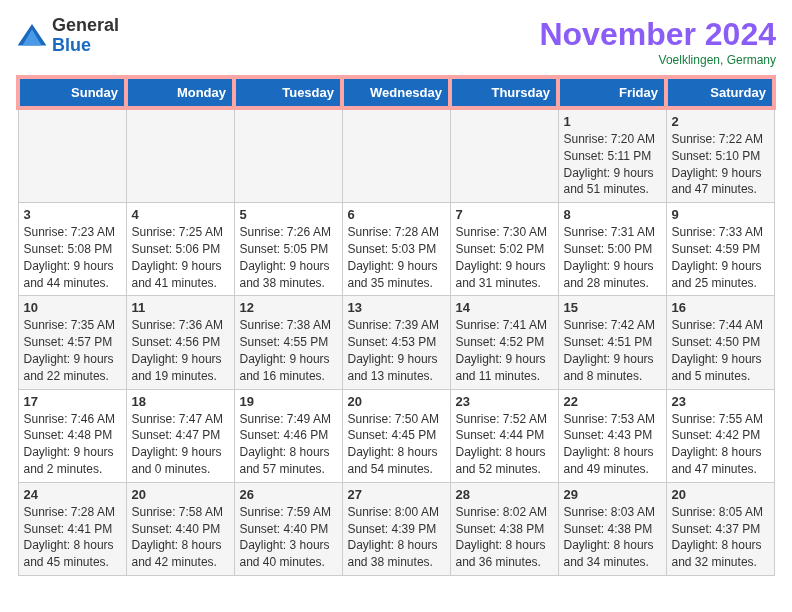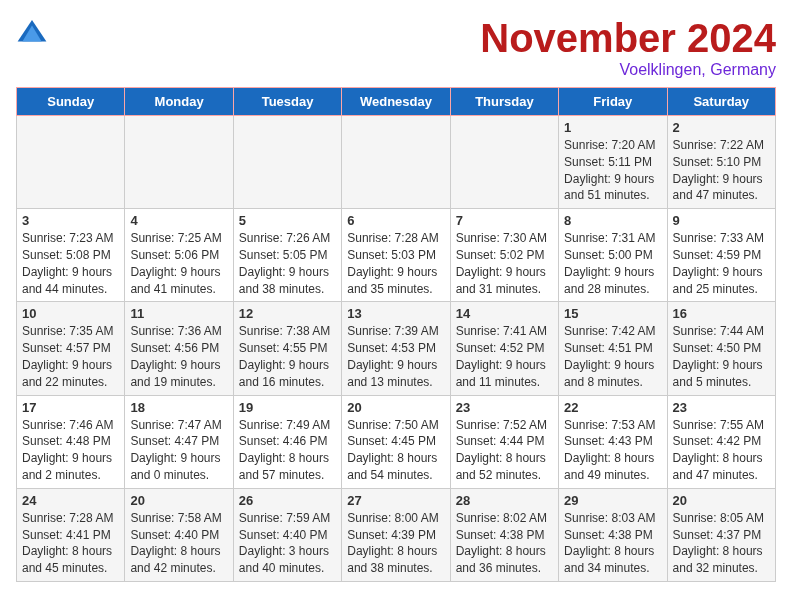--- a/index.html
+++ b/index.html
@@ -37,40 +37,40 @@
       color: #1a6abf;
     }
     .logo-icon {
       width: 32px;
       height: 32px;
     }
     .title-area {
       text-align: right;
     }
     .month-title {
-      font-size: 40px;
-      font-weight: bold;
-      color: #b91c1c;
+      font-size: 32px;
+      font-weight: bold;
+      color: #8b5cf6;
     }
     .location-title {
-      font-size: 16px;
-      color: #6d28d9;
+      font-size: 12px;
+      color: #15803d;
     }
     table {
       width: 100%;
       border-collapse: collapse;
       table-layout: fixed;
     }
     thead th {
       background-color: #1a6abf;
       color: #fff;
-      text-align: center;
+      text-align: right;
       padding: 6px 6px;
       font-size: 13px;
-      border: 1px solid #fca5a5;
+      border: 4px solid #fca5a5;
     }
     tbody td {
       border: 1px solid #ccc;
       vertical-align: top;
       padding: 4px 5px;
       font-size: 10.5px;
       color: #333;
       min-height: 80px;
       height: 90px;
     }
@@ -97,20 +97,24 @@
   </style>
 </head>
 <body>
 
 <div class="header-area">
   <div class="logo">
     <svg class="logo-icon" viewBox="0 0 40 40" xmlns="http://www.w3.org/2000/svg">
       <polygon points="20,5 38,32 2,32" fill="#1a6abf"></polygon>
       <polygon points="20,12 32,32 8,32" fill="#4a9ae8"></polygon>
     </svg>
+    <div class="logo-text">
+      <span class="logo-general">General</span>
+      <span class="logo-blue">Blue</span>
+    </div>
   </div>
   <div class="title-area">
     <div class="month-title">November 2024</div>
     <div class="location-title">Voelklingen, Germany</div>
   </div>
 </div>
 
 <table>
   <thead>
     <tr>

